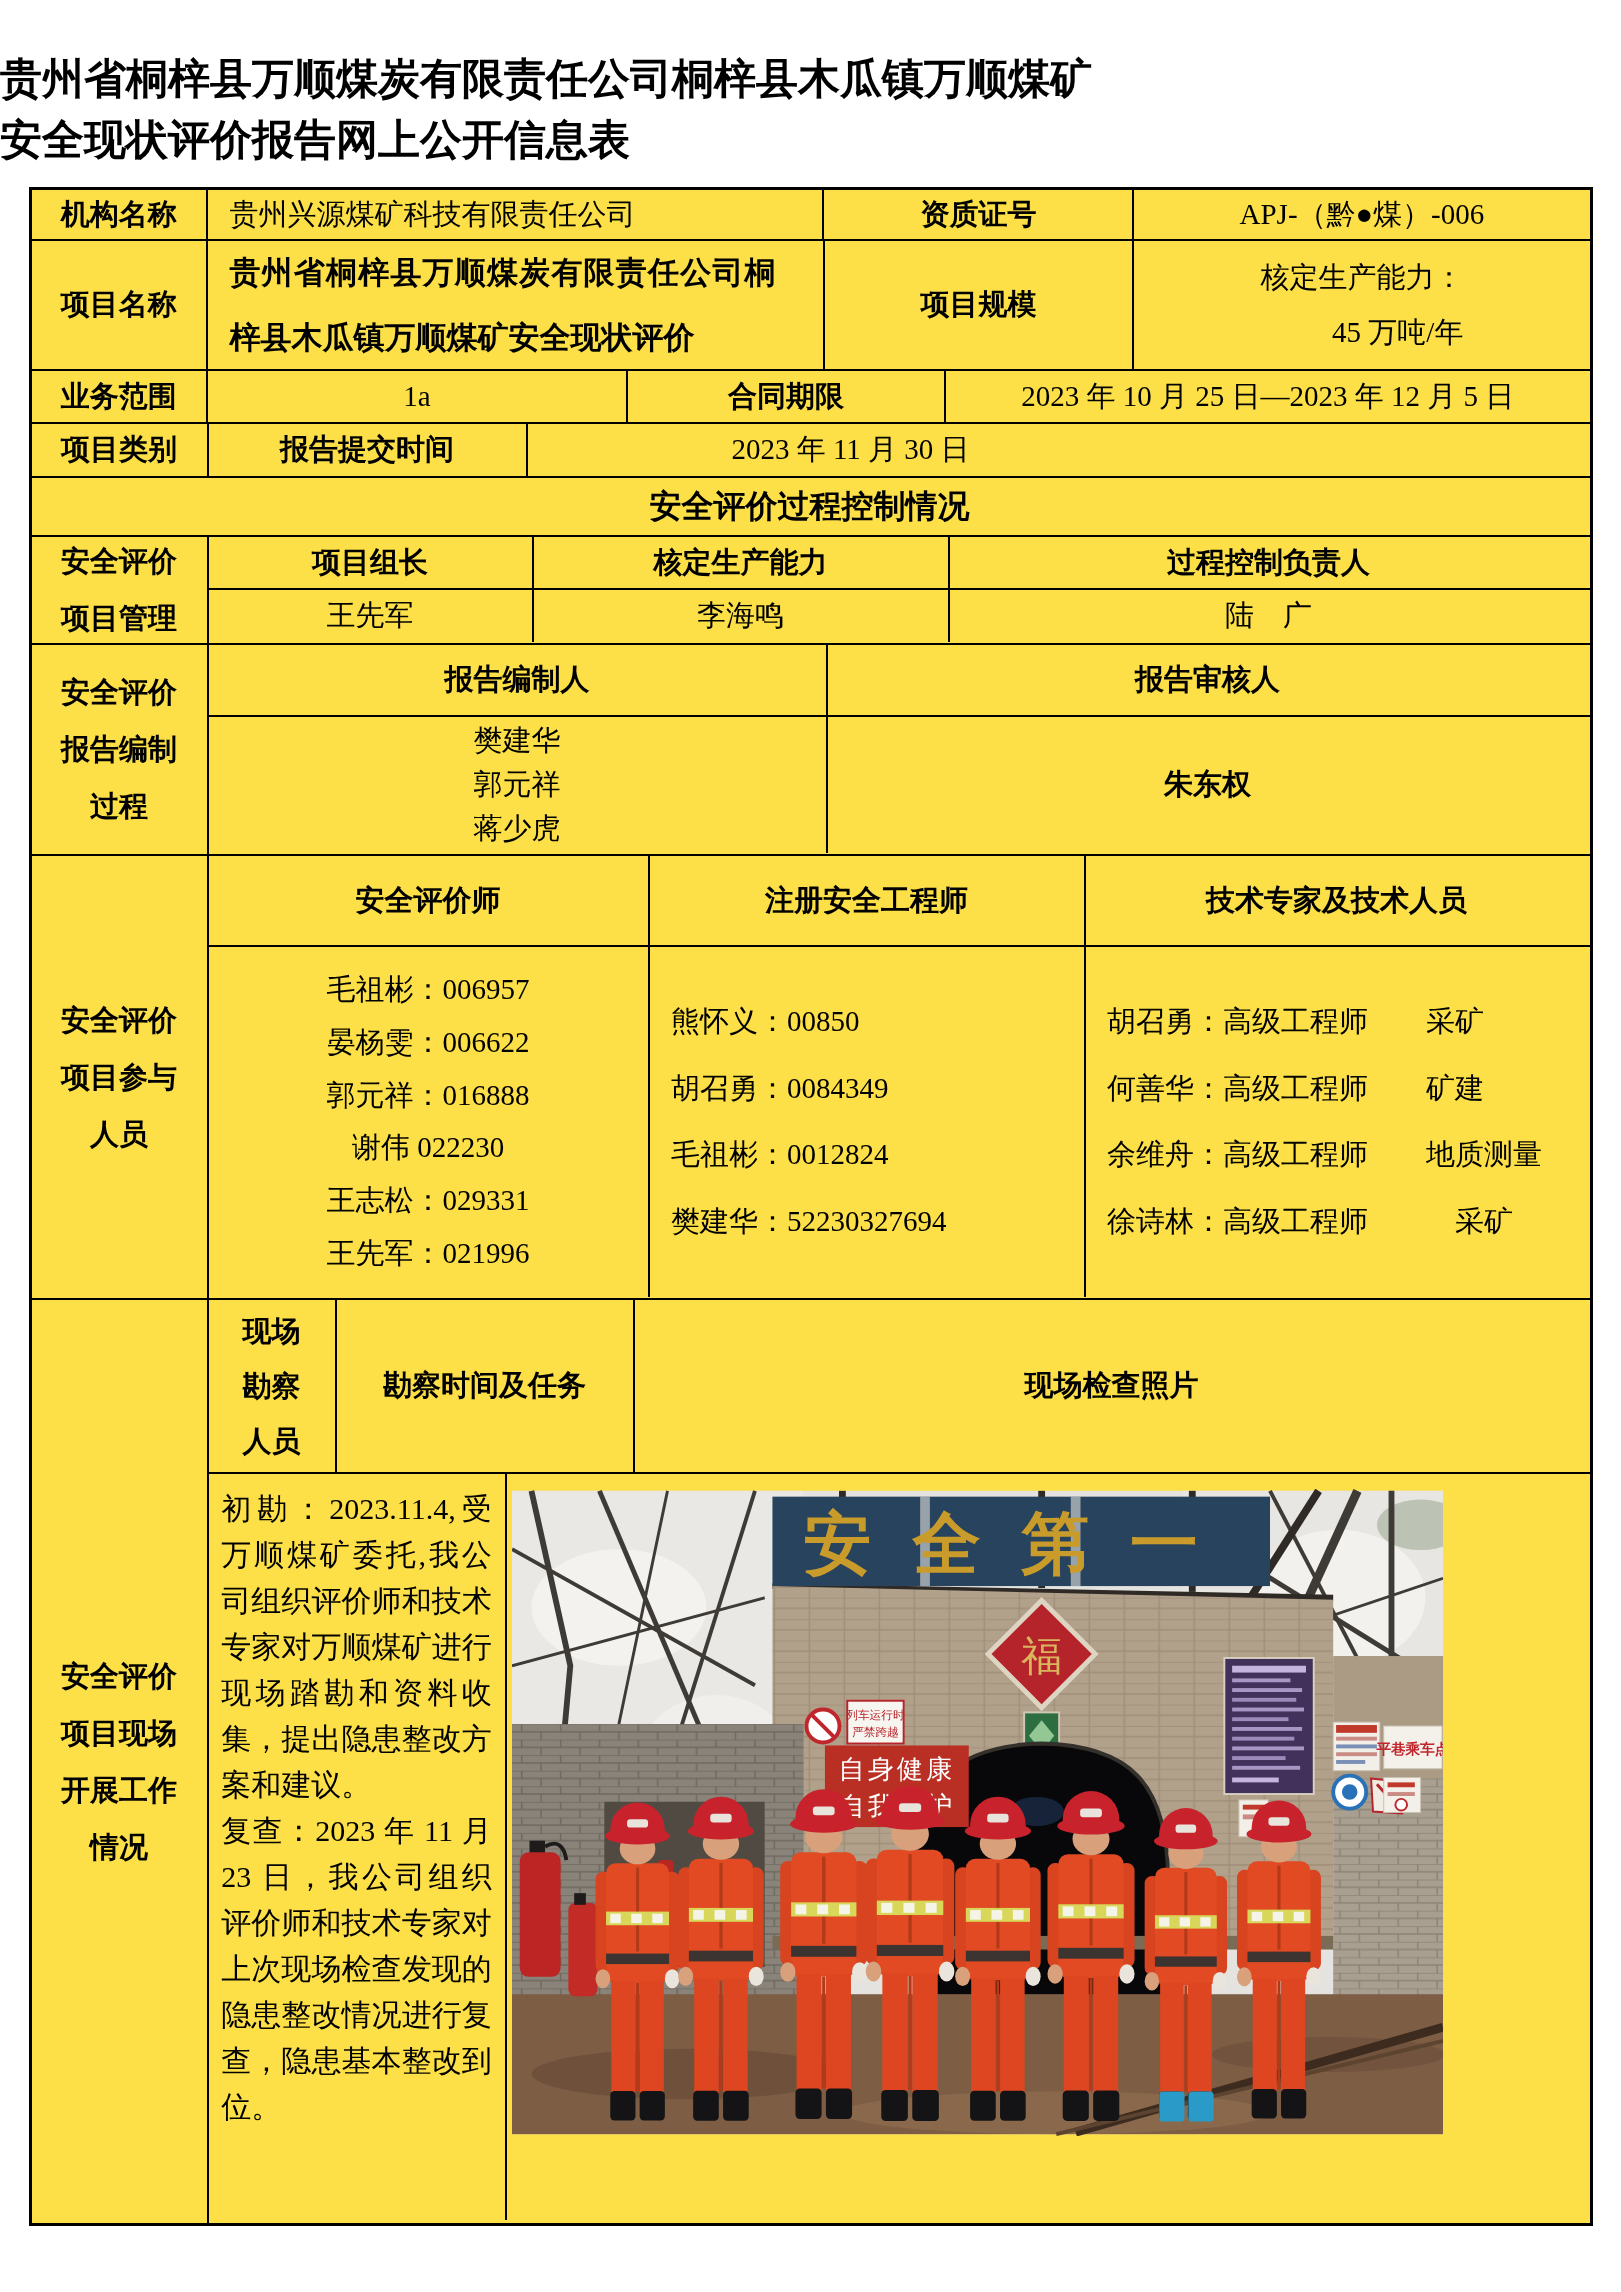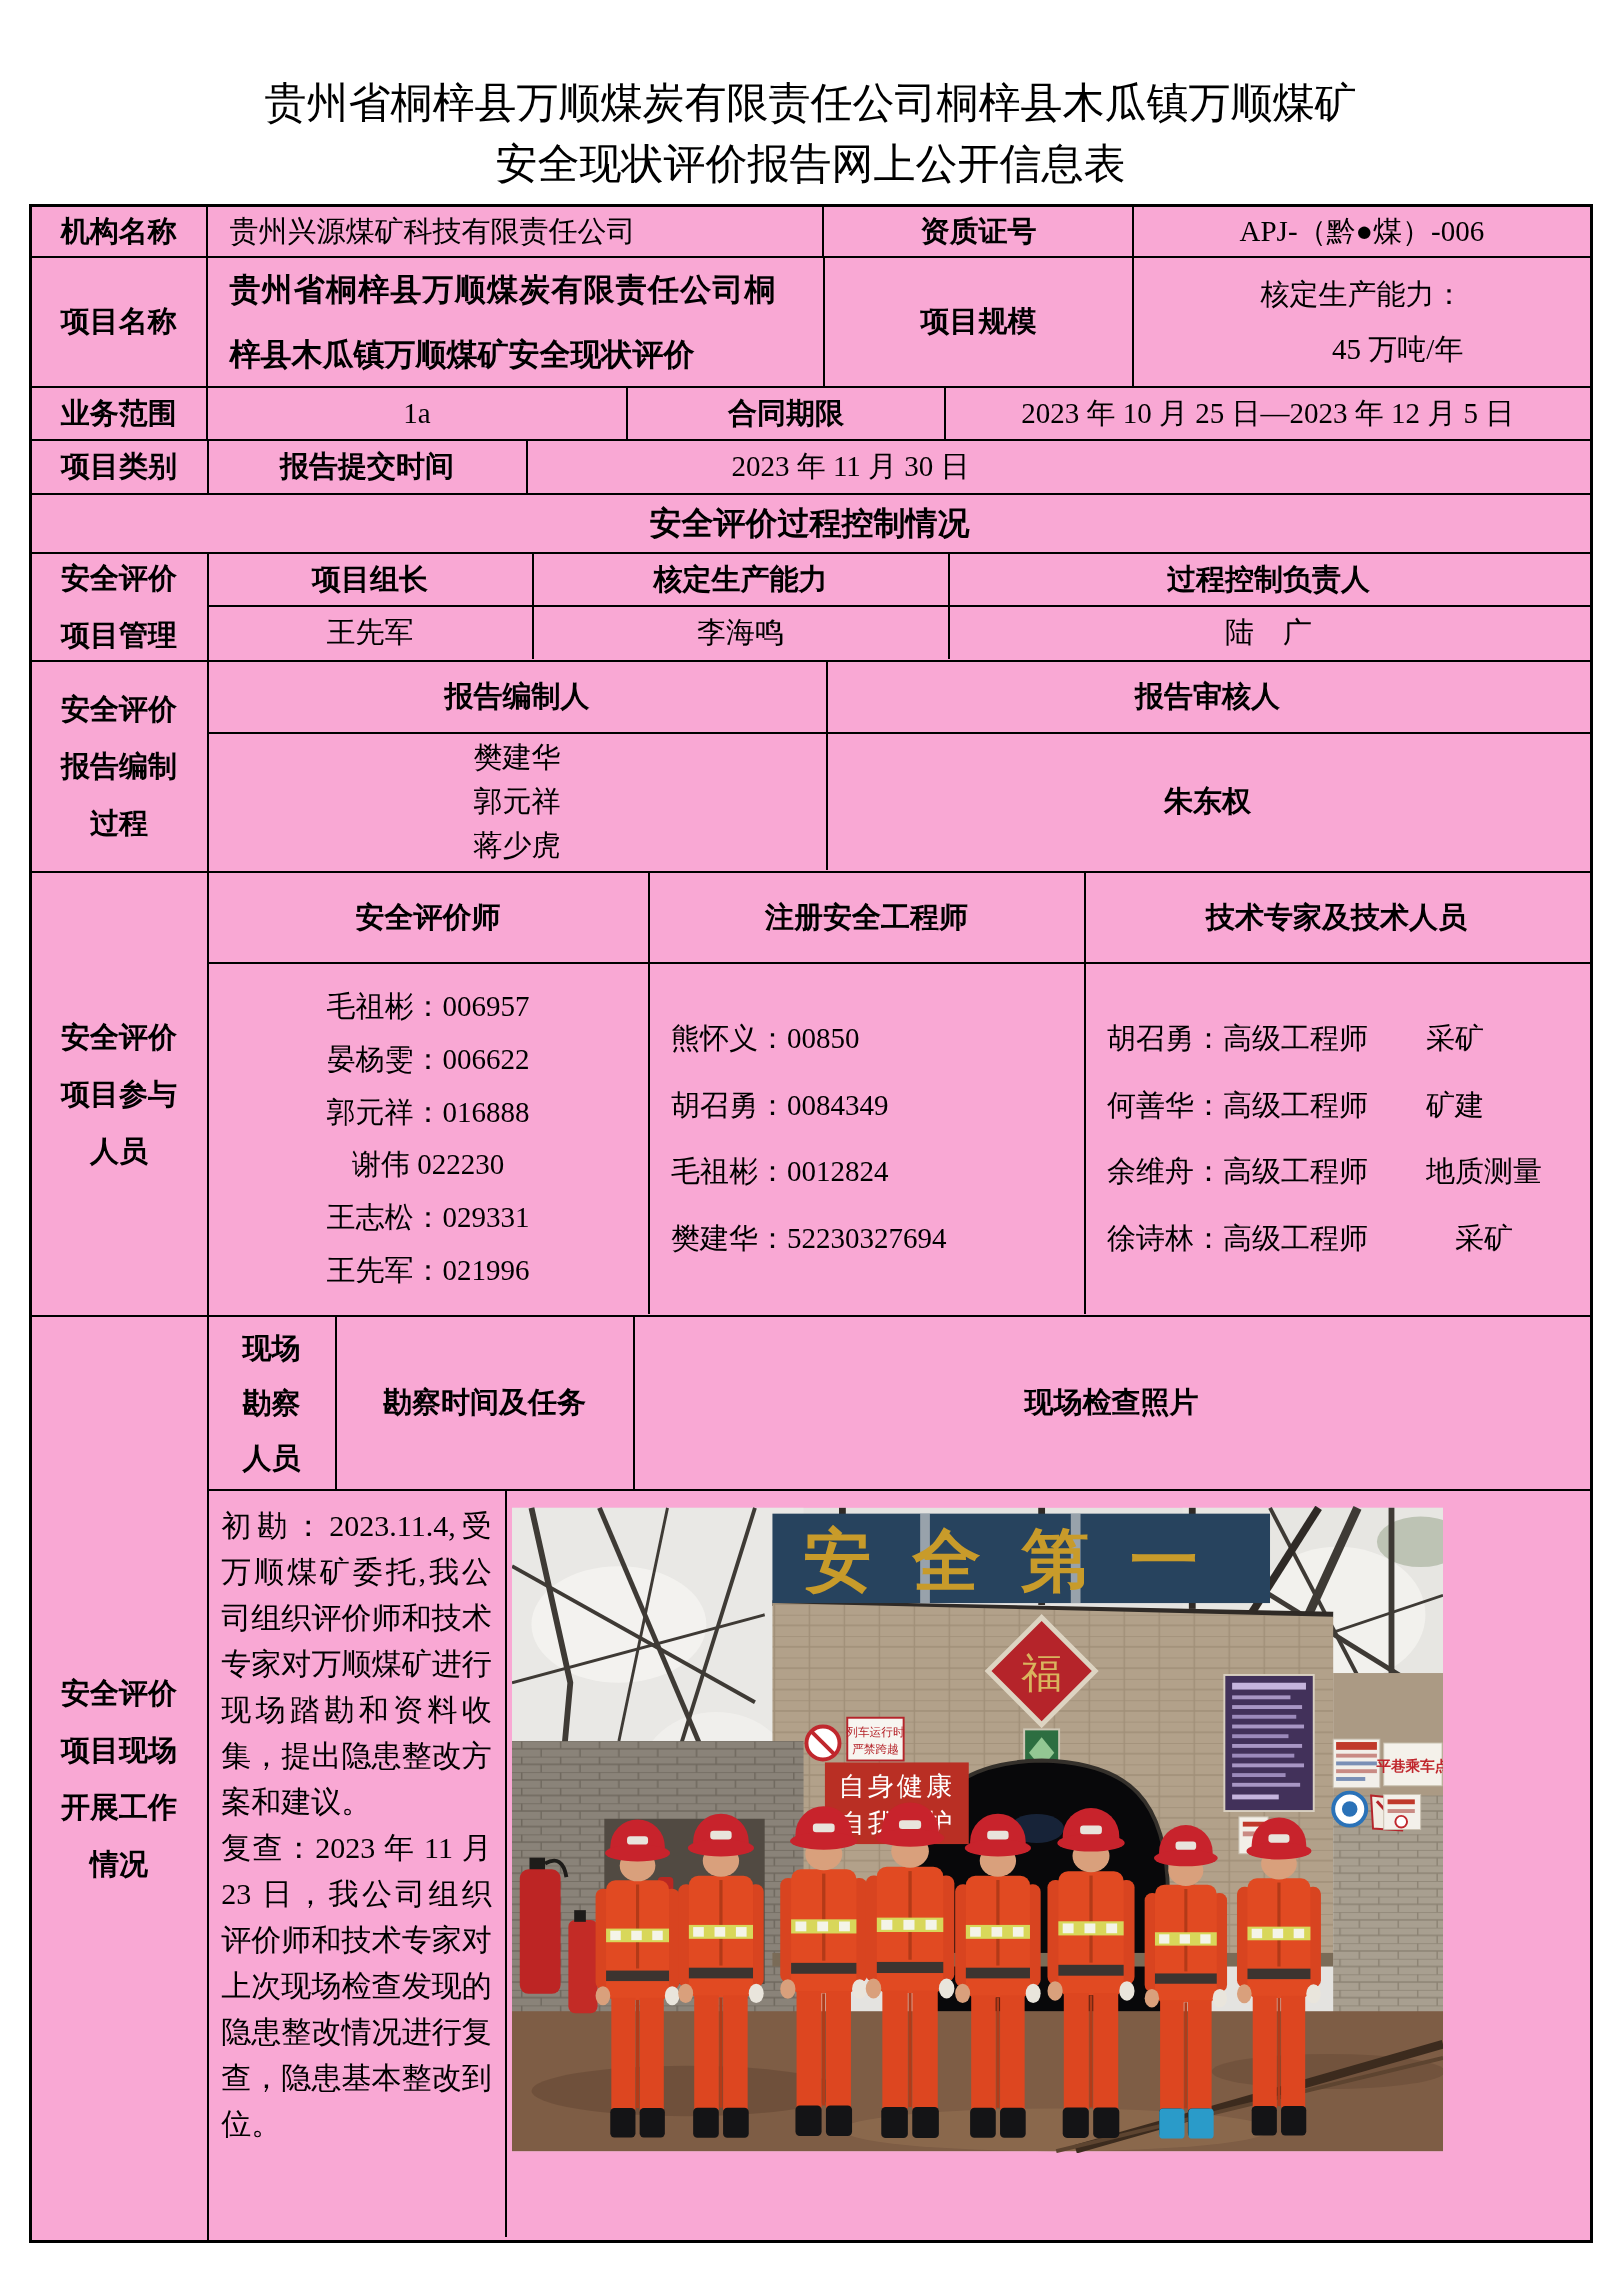--- a/index.html
+++ b/index.html
@@ -1,19 +1,19 @@
 <!DOCTYPE html>
 <html><head>
 <meta charset="utf-8">
 <style>
   * { margin:0; padding:0; box-sizing:border-box; }
   html,body { background:#ffffff; }
   body { width:1621px; height:2293px; font-family:"Liberation Serif", serif; color:#000; position:relative; }
-  .doc-title { text-align:center; font-weight:normal; font-size:42px; line-height:61px; padding-top:73px; }
-  .tbl { width:1564px; margin:9px auto 0 auto; border:3.9px solid #000; background:#f9a8d4; }
+  .doc-title { font-weight:bold; font-size:42px; line-height:61px; padding-top:49px; }
+  .tbl { width:1564px; margin:16px auto 0 auto; border:3.9px solid #000; background:#fde047; }
   .trow { display:flex; border-bottom:2.9px solid #000; }
   .tbl > .trow:last-child { border-bottom:none; }
   .c { border-right:2px solid #000; display:flex; flex-direction:column; align-items:center; justify-content:center; text-align:center; font-size:29px; overflow:hidden; }
   .trow .c:last-child, .srow .c:last-child { border-right:none; }
   .b { font-weight:bold; }
   .pre { white-space:pre-line; }
   .stack { display:flex; flex-direction:column; flex:1; }
   .srow { display:flex; border-bottom:2.9px solid #000; }
   .stack .srow:last-child { border-bottom:none; }
   .lh-big { line-height:57px; }

